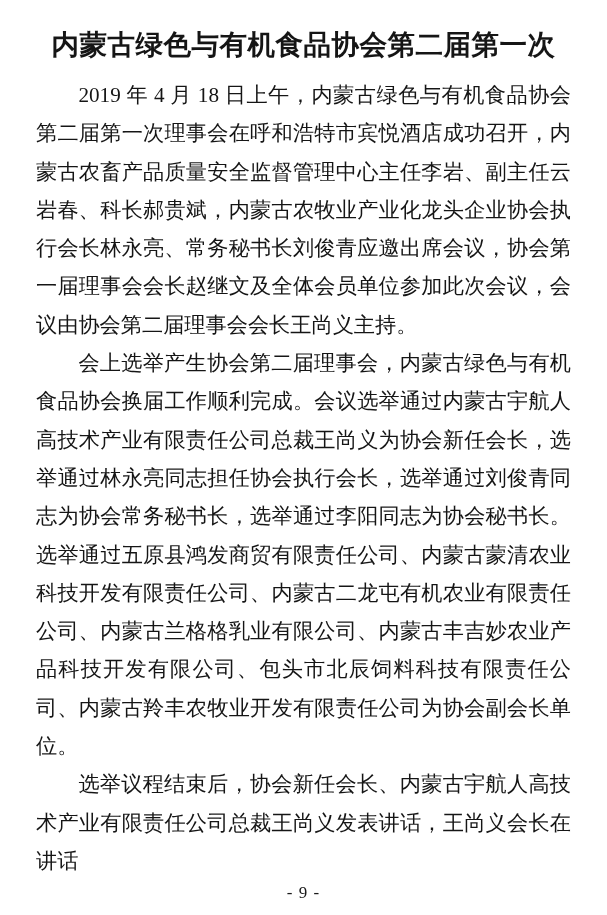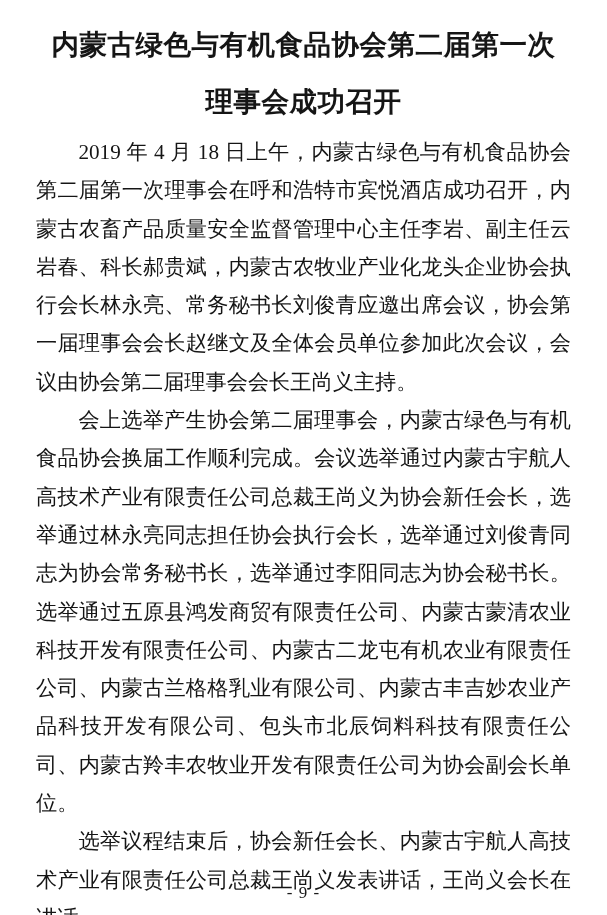--- a/index.html
+++ b/index.html
@@ -54,21 +54,20 @@
     letter-spacing: 1px;
     color: #1a1a1a;
   }
 </style>
 </head>
 <body>
 
 <div class="page">
   <h1 class="doc-title">
     <span class="title-line">内蒙古绿色与有机食品协会第二届第一次</span>
-    <span class="title-line">理事会成功召开</span>
   </h1>
 
   <div class="body-text">
     <p class="para">2019 年 4 月 18 日上午，内蒙古绿色与有机食品协会第二届第一次理事会在呼和浩特市宾悦酒店成功召开，内蒙古农畜产品质量安全监督管理中心主任李岩、副主任云岩春、科长郝贵斌，内蒙古农牧业产业化龙头企业协会执行会长林永亮、常务秘书长刘俊青应邀出席会议，协会第一届理事会会长赵继文及全体会员单位参加此次会议，会议由协会第二届理事会会长王尚义主持。</p>
     <p class="para">会上选举产生协会第二届理事会，内蒙古绿色与有机食品协会换届工作顺利完成。会议选举通过内蒙古宇航人高技术产业有限责任公司总裁王尚义为协会新任会长，选举通过林永亮同志担任协会执行会长，选举通过刘俊青同志为协会常务秘书长，选举通过李阳同志为协会秘书长。选举通过五原县鸿发商贸有限责任公司、内蒙古蒙清农业科技开发有限责任公司、内蒙古二龙屯有机农业有限责任公司、内蒙古兰格格乳业有限公司、内蒙古丰吉妙农业产品科技开发有限公司、包头市北辰饲料科技有限责任公司、内蒙古羚丰农牧业开发有限责任公司为协会副会长单位。</p>
     <p class="para">选举议程结束后，协会新任会长、内蒙古宇航人高技术产业有限责任公司总裁王尚义发表讲话，王尚义会长在讲话</p>
   </div>
 
   <div class="footer">
     <span class="page-number">- 9 -</span>

